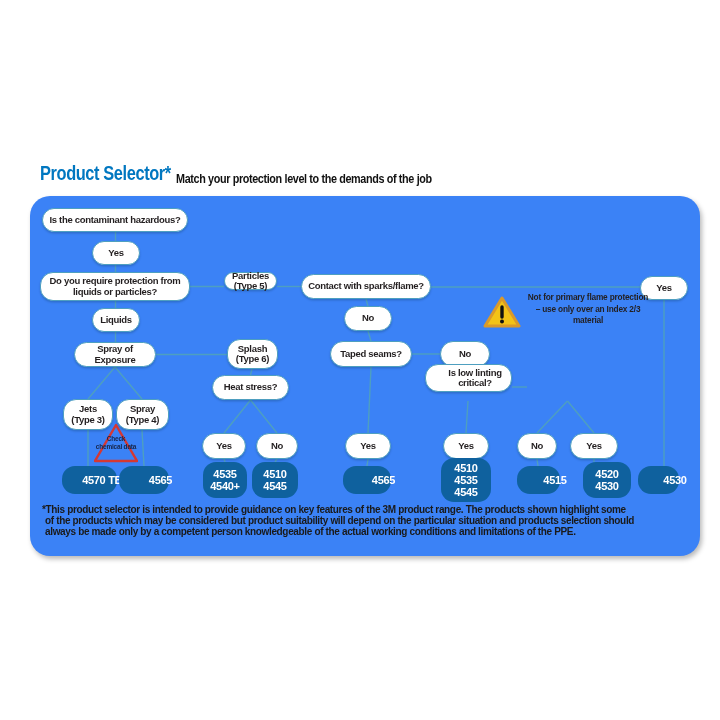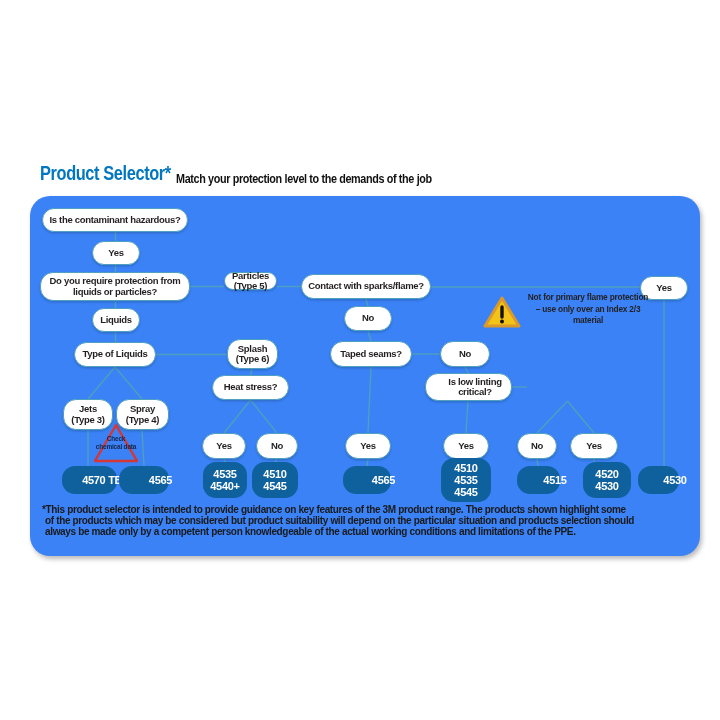--- a/index.html
+++ b/index.html
@@ -38,21 +38,21 @@
   #n-particles  {left:194px; top:76px;  width:53px;  height:18px;}
   #n-sparks     {left:271px; top:78px;  width:130px; height:25px;}
   #n-yes-right  {left:610px; top:80px;  width:48px;  height:24px;}
   #n-liquids    {left:62px;  top:112px; width:48px;  height:24px;}
   #n-no1        {left:314px; top:110px; width:48px;  height:25px;}
   #n-exposure   {left:44px;  top:146px; width:82px;  height:25px;}
   #n-splash     {left:197px; top:143px; width:51px;  height:30px;}
   #n-taped      {left:300px; top:145px; width:82px;  height:26px;}
   #n-no2        {left:410px; top:145px; width:50px;  height:26px;}
   #n-heat       {left:182px; top:179px; width:77px;  height:25px;}
-  #n-linting    {left:395px; top:177px; width:87px;  height:28px;padding-left:16px;}
+  #n-linting    {left:395px; top:168px; width:87px;  height:28px;padding-left:16px;}
   #n-antistatic {left:497px; top:177px; width:81px;  height:28px;}
   #n-jets       {left:33px;  top:203px; width:50px;  height:31px;}
   #n-spray      {left:86px;  top:203px; width:53px;  height:31px;}
   #n-yes-heat   {left:172px; top:237px; width:44px;  height:26px;}
   #n-no-heat    {left:226px; top:237px; width:42px;  height:26px;}
   #n-yes-taped  {left:315px; top:237px; width:46px;  height:26px;}
   #n-yes-linting{left:413px; top:237px; width:46px;  height:26px;}
   #n-no-anti    {left:487px; top:237px; width:40px;  height:26px;}
   #n-yes-anti   {left:540px; top:237px; width:48px;  height:26px;}
 
@@ -123,21 +123,21 @@
     </svg>
 
     <div class="wbox" id="n-hazardous">Is the contaminant hazardous?</div>
     <div class="wbox" id="n-yes1">Yes</div>
     <div class="wbox" id="n-protection">Do you require protection from liquids or particles?</div>
     <div class="wbox" id="n-particles">Particles (Type 5)</div>
     <div class="wbox" id="n-sparks">Contact with sparks/flame?</div>
     <div class="wbox" id="n-yes-right">Yes</div>
     <div class="wbox" id="n-liquids">Liquids</div>
     <div class="wbox" id="n-no1">No</div>
-    <div class="wbox" id="n-exposure">Type of Liquids</div>
+    <div class="wbox" id="n-exposure">Spray of Exposure</div>
     <div class="wbox" id="n-splash">Splash (Type 6)</div>
     <div class="wbox" id="n-taped">Taped seams?</div>
     <div class="wbox" id="n-no2">No</div>
     <div class="wbox" id="n-heat">Heat stress?</div>
     <div class="wbox" id="n-linting">Is low linting critical?</div>
     <div class="wbox" id="n-jets">Jets (Type 3)</div>
     <div class="wbox" id="n-spray">Spray (Type 4)</div>
     <div class="wbox" id="n-yes-heat">Yes</div>
     <div class="wbox" id="n-no-heat">No</div>
     <div class="wbox" id="n-yes-taped">Yes</div>

